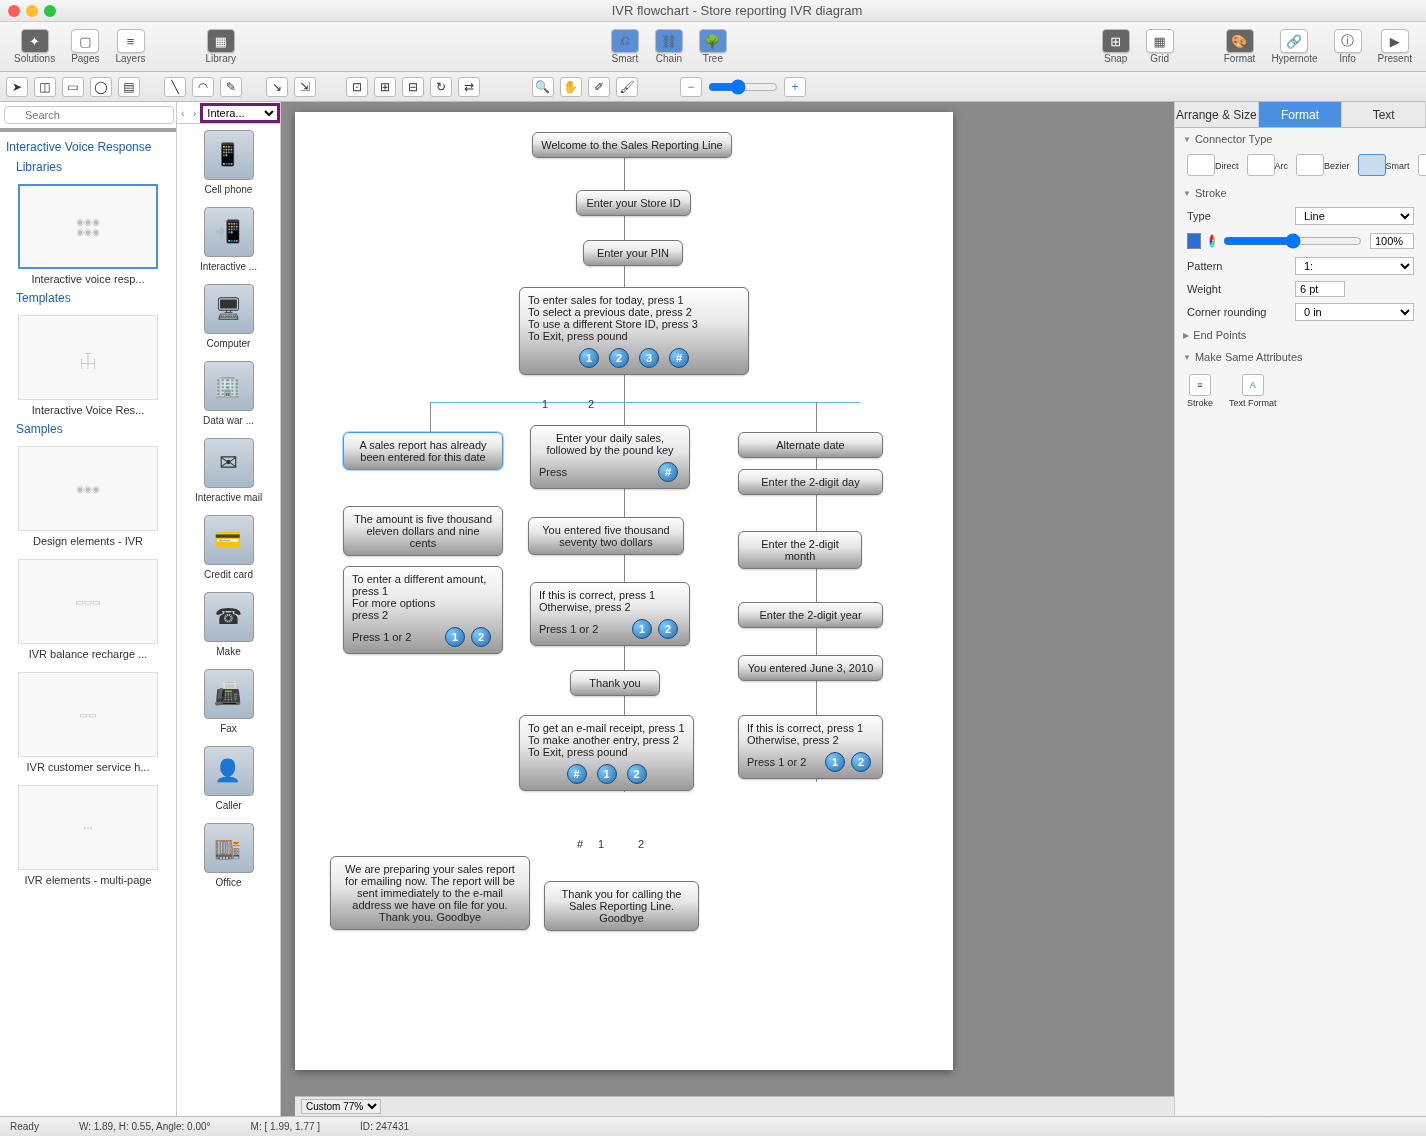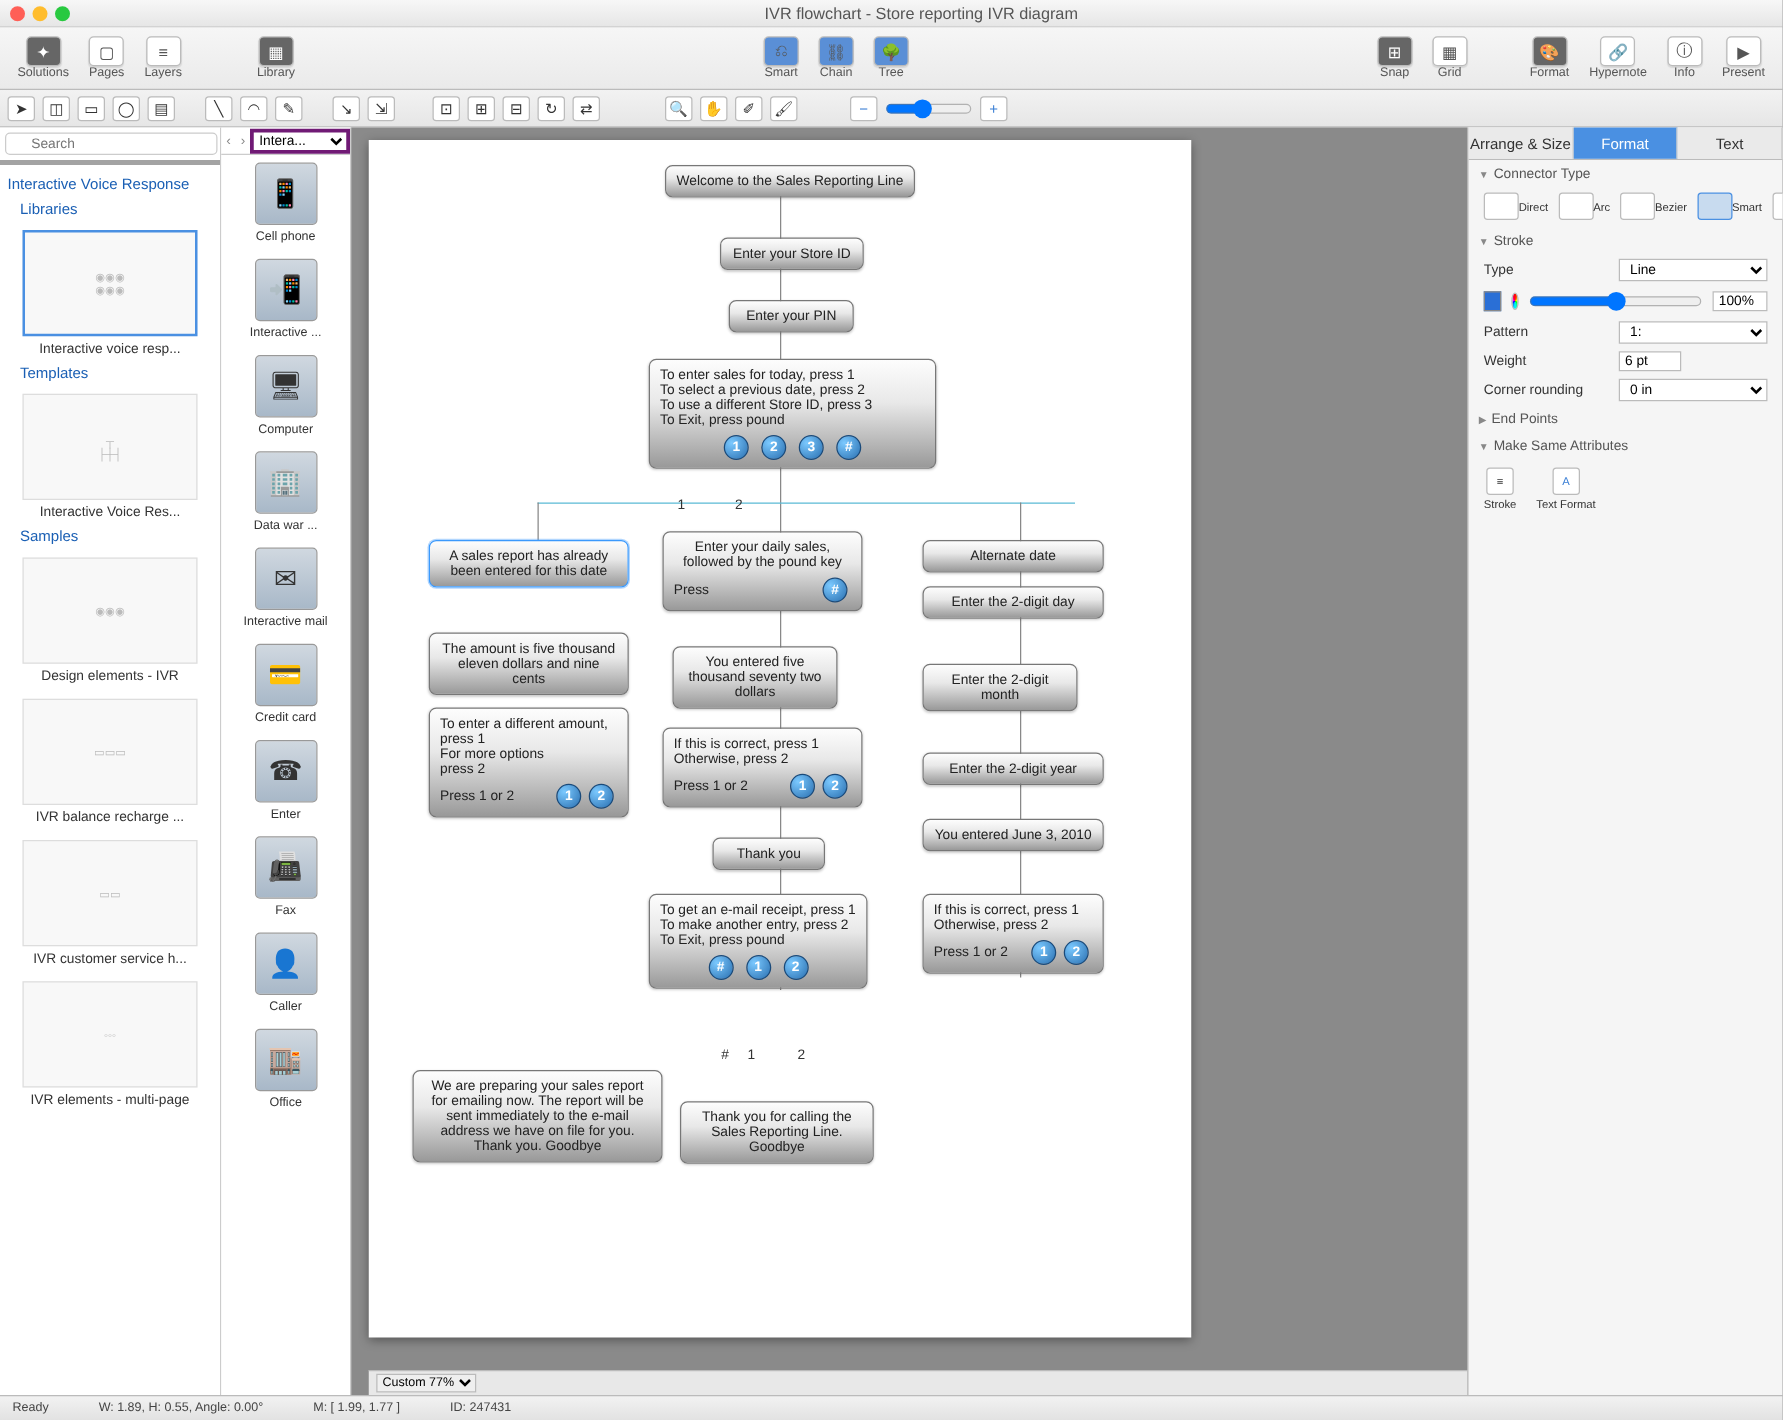--- a/index.html
+++ b/index.html
@@ -227,21 +227,21 @@
       <div class="lib-item">
           <div class="lib-icon">✉</div>
           <div>Interactive mail</div>
         </div>
       <div class="lib-item">
           <div class="lib-icon">💳</div>
           <div>Credit card</div>
         </div>
       <div class="lib-item">
           <div class="lib-icon">☎</div>
-          <div>Enter</div>
+          <div>Make</div>
         </div>
       <div class="lib-item">
           <div class="lib-icon">📠</div>
           <div>Fax</div>
         </div>
       <div class="lib-item">
           <div class="lib-icon">👤</div>
           <div>Caller</div>
         </div>
       <div class="lib-item">
@@ -281,21 +281,21 @@
       <div class="node" style="left:235px;top:313px;width:160px">
         <div>Enter your daily sales, followed by the pound key</div>
         <div class="node-foot sp">
             <span>Press</span>
             <span class="circ">#</span>
           </div>
       </div>
       <div class="node" style="left:443px;top:320px;width:145px"><span>Alternate date</span></div>
 
       <div class="node" style="left:48px;top:394px;width:160px"><span>The amount is five thousand eleven dollars and nine cents</span></div>
-      <div class="node" style="left:243px;top:405px;width:132px"><span>You entered five thousand seventy two dollars</span></div>
+      <div class="node" style="left:233px;top:405px;width:156px"><span>You entered five thousand seventy two dollars</span></div>
       <div class="node" style="left:443px;top:357px;width:145px"><span>Enter the 2-digit day</span></div>
 
       <div class="node left" style="left:48px;top:454px;width:160px">
         <div>To enter a different amount, press 1</div>
         <div>For more options</div>
         <div>press 2</div>
         <div class="node-foot sp">
             <span>Press 1 or 2</span>
             <span><span class="circ">1</span><span class="circ">2</span></span>
           </div>

